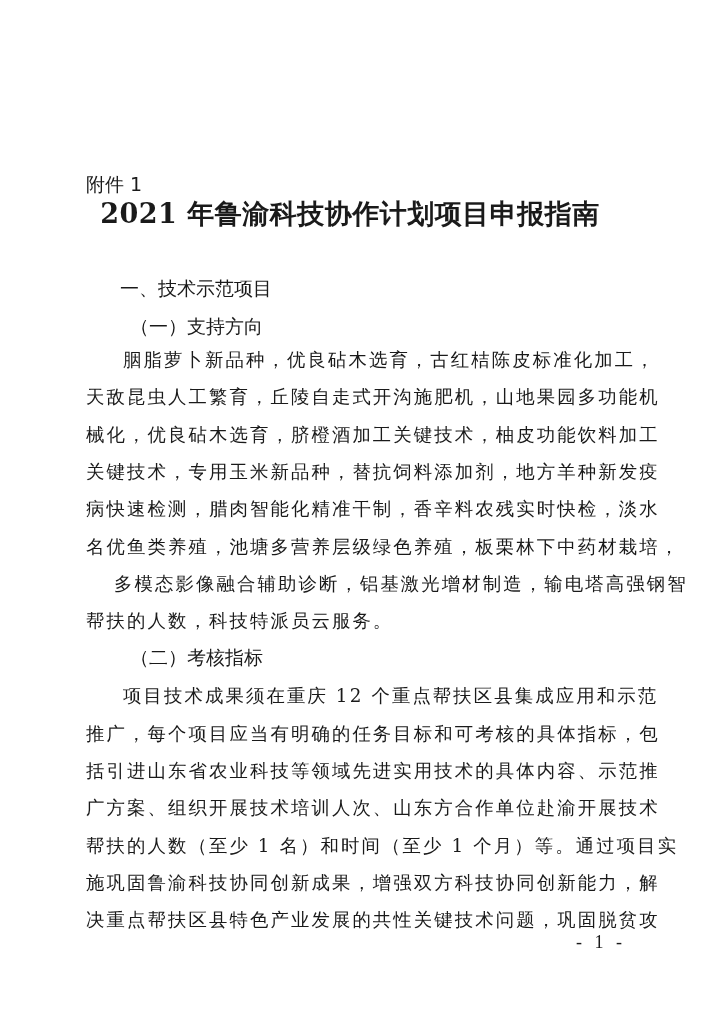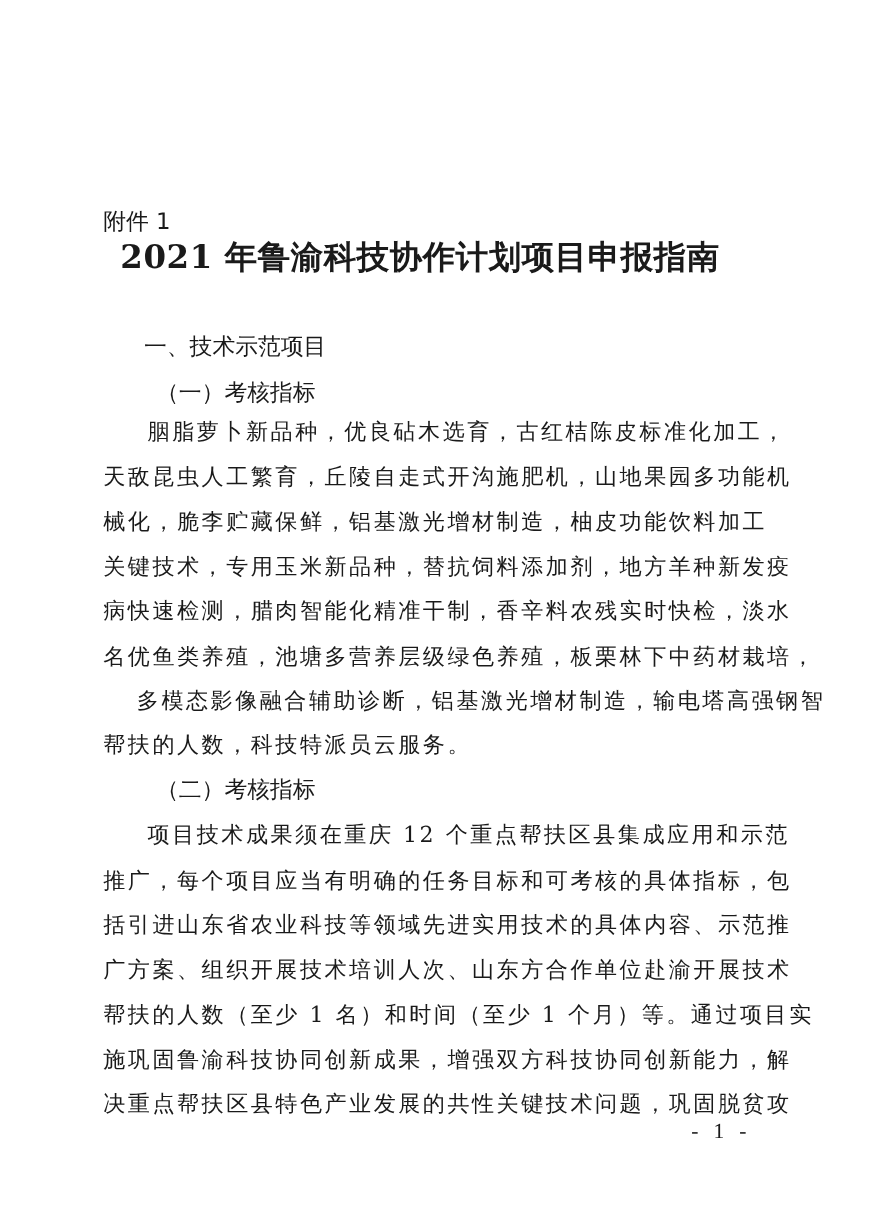--- a/index.html
+++ b/index.html
@@ -13,26 +13,26 @@
   .indent { left:123px; }
   .pagenum { left:576px; top:932px; font-family:"Liberation Serif","DejaVu Serif",serif; font-size:18px; letter-spacing:4px; }
 </style>
 </head>
 <body>
 
 <div class="abs attach">附件 1</div>
 <div class="abs title">2021 年鲁渝科技协作计划项目申报指南</div>
 
 <div class="abs h1">一、技术示范项目</div>
-<div class="abs h2" style="top:314px;">（一）考核指标</div>
+<div class="abs h2" style="top:314px;">（一）支持方向</div>
 
 <div>
   <div class="abs line indent" style="top:347px;">胭脂萝卜新品种，优良砧木选育，古红桔陈皮标准化加工，</div>
   <div class="abs line" style="top:384px;">天敌昆虫人工繁育，丘陵自走式开沟施肥机，山地果园多功能机</div>
-  <div class="abs line" style="top:422px;">械化，脆李贮藏保鲜，铝基激光增材制造，柚皮功能饮料加工</div>
+  <div class="abs line" style="top:422px;">械化，优良砧木选育，脐橙酒加工关键技术，柚皮功能饮料加工</div>
   <div class="abs line" style="top:459px;">关键技术，专用玉米新品种，替抗饲料添加剂，地方羊种新发疫</div>
   <div class="abs line" style="top:496px;">病快速检测，腊肉智能化精准干制，香辛料农残实时快检，淡水</div>
   <div class="abs line" style="top:534px;">名优鱼类养殖，池塘多营养层级绿色养殖，板栗林下中药材栽培，</div>
   <div class="abs line" style="top:571px;margin-left:28px;">多模态影像融合辅助诊断，铝基激光增材制造，输电塔高强钢智</div>
   <div class="abs line" style="top:608px;">帮扶的人数，科技特派员云服务。</div>
 </div>
 
 <div class="abs h2" style="top:645px;">（二）考核指标</div>
 
 <div>

